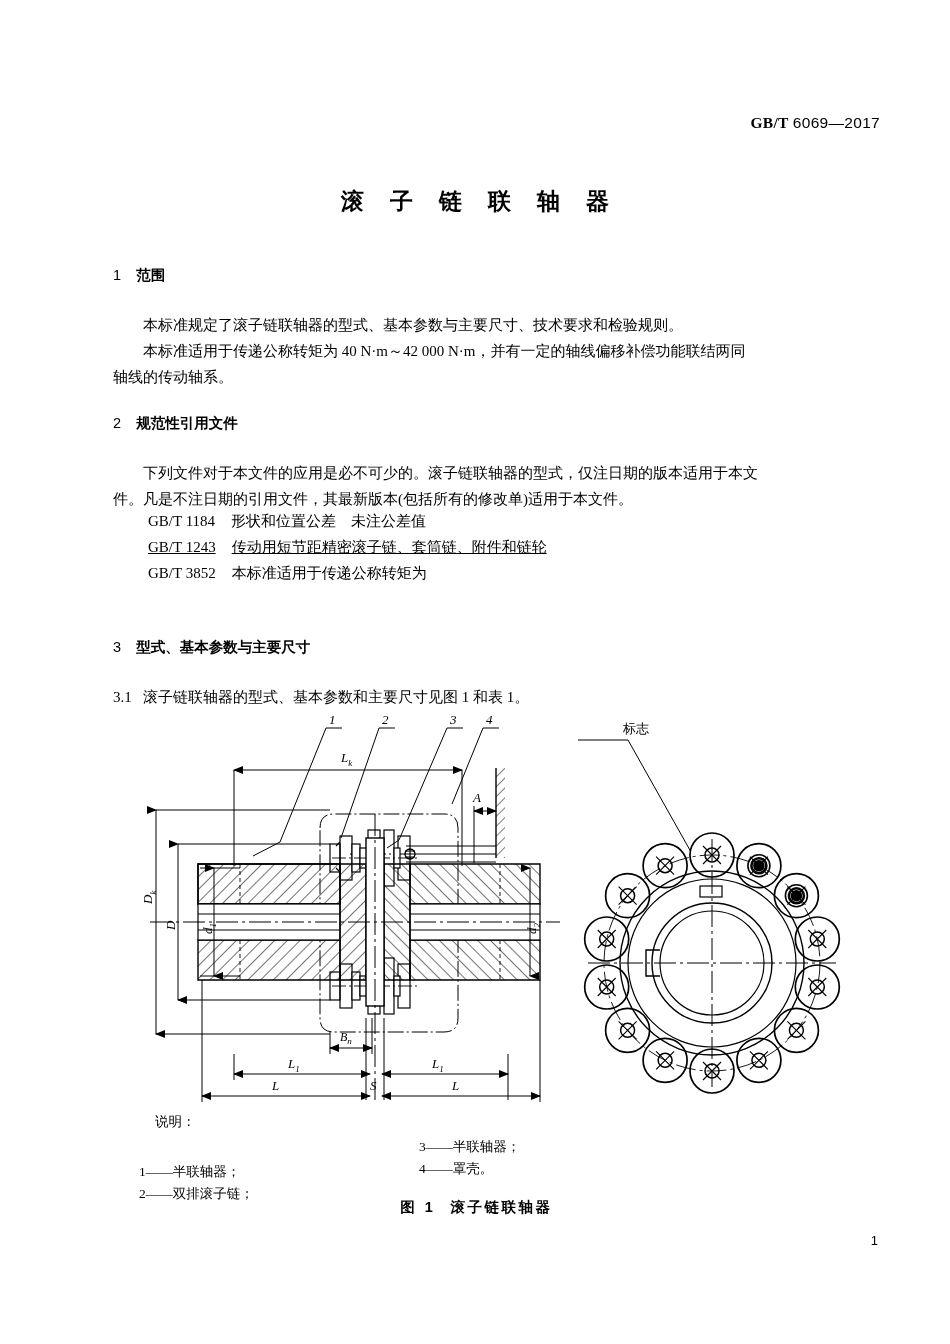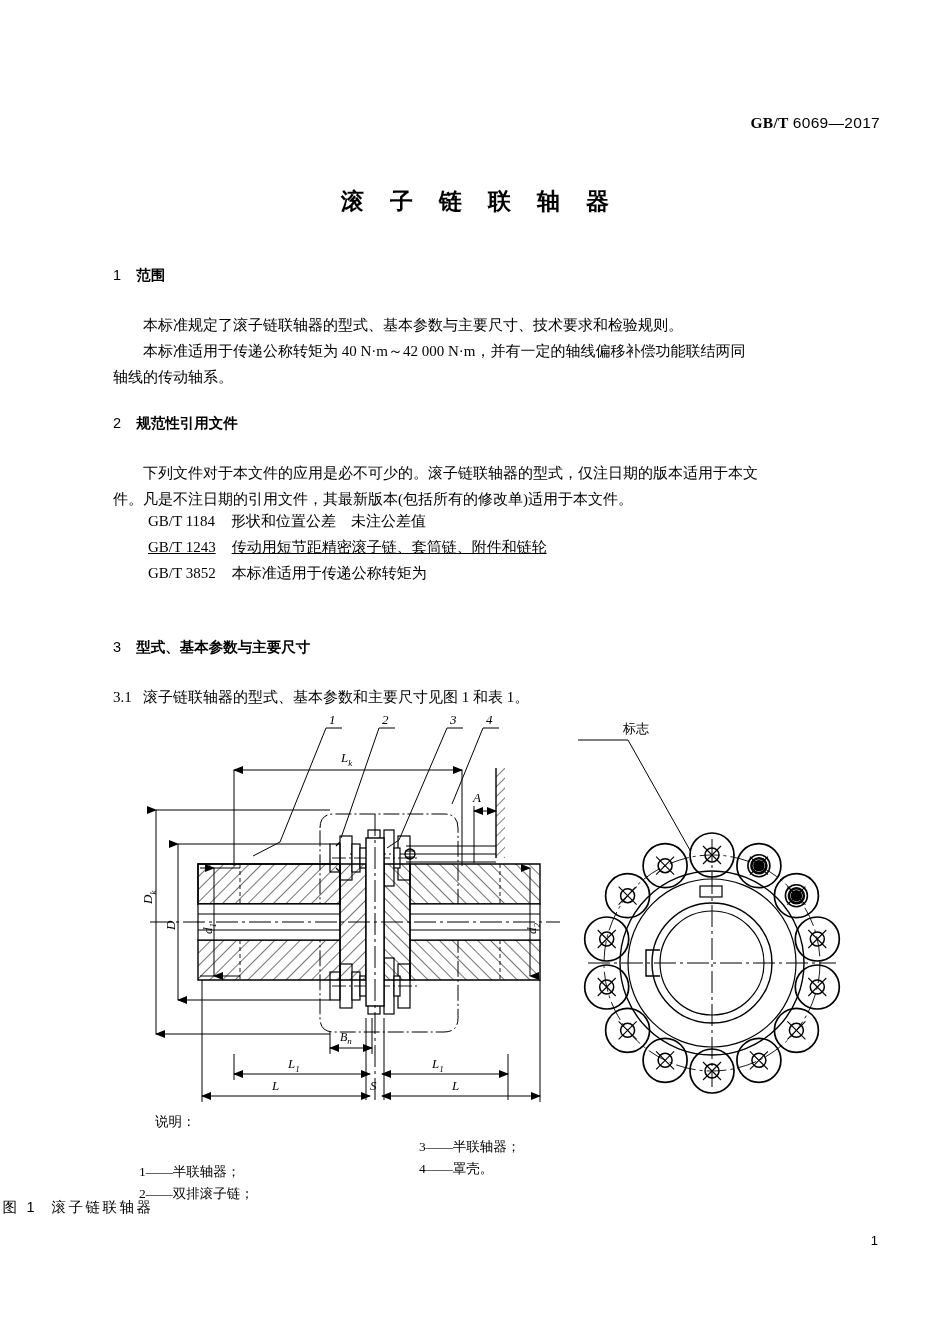--- a/index.html
+++ b/index.html
@@ -62,23 +62,23 @@
     margin-left:16px;
   }
   .legend-col { position:absolute; font-size:13.5px; line-height:22px; }
   .legend-col.c1 { left:139px; top:1136px;margin-top:25px; }
   .legend-col.c2 { left:419px; top:1136px; }
   .legend-col div { white-space:nowrap; }
   .legend-col .idx { font-family:"Liberation Serif", serif; }
 
   .fig-caption {
     position:absolute; left:0; top:1198px; width:950px;
-    text-align:left;
+    text-align:center;
     font-family:"DejaVu Sans", sans-serif;
-    font-weight:normal;
+    font-weight:bold;
     font-size:14.5px;
     letter-spacing:2.5px;
     text-indent:2.5px;
   }
   .fig-caption .n { font-family:"Liberation Sans", sans-serif; }
 
   .pageno {
     position:absolute; right:72px; top:1233px;
     font-family:"Liberation Sans", sans-serif;
     font-size:13px;

